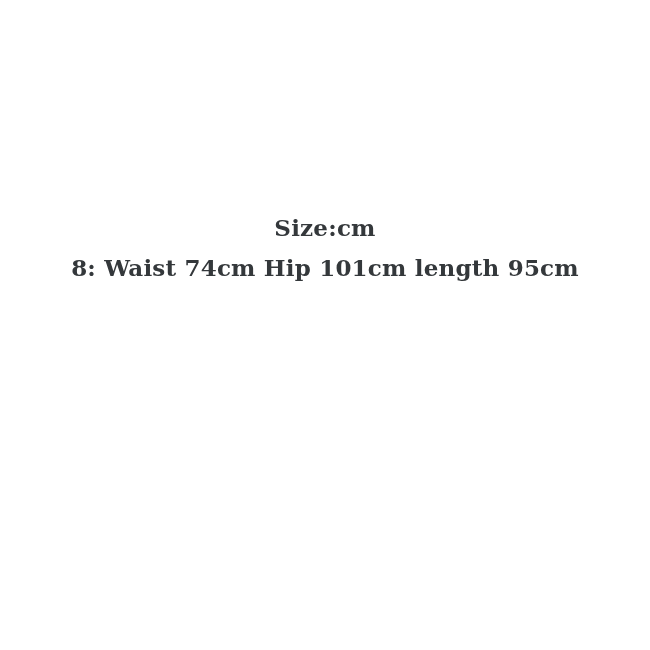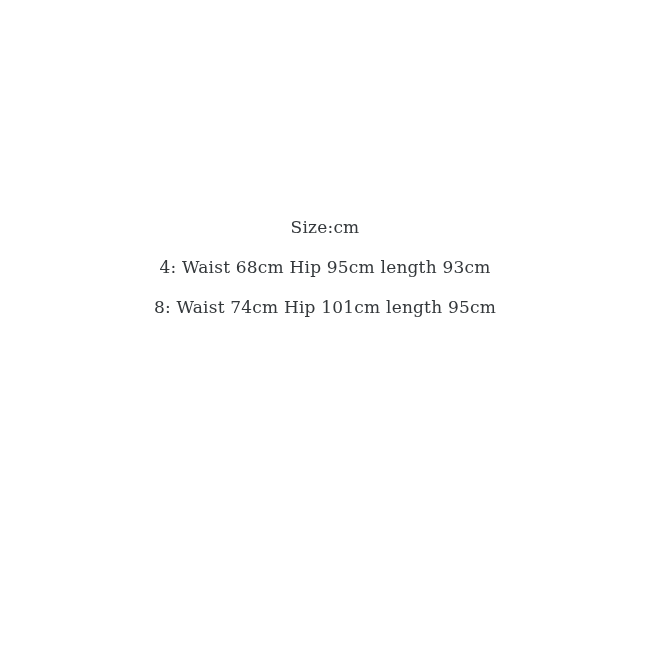--- a/index.html
+++ b/index.html
@@ -17,27 +17,26 @@
     box-sizing: border-box;
     width: 650px;
     height: 650px;
     padding-top: 207px;
   }
   .line {
     height: 40px;
     display: flex;
     align-items: center;
     justify-content: center;
-    font-size: 17px;
-    font-weight: 400;
+    font-size: 23px;
+    font-weight: 700;
     color: #34383b;
     letter-spacing: 0.2px;
     white-space: pre;
   }
 </style>
 </head>
 <body>
 
 <div class="size-chart">
   <div class="line">Size:cm</div>
-  <div class="line">4: Waist 68cm Hip 95cm length 93cm</div>
   <div class="line">8: Waist 74cm Hip 101cm length 95cm</div>
 </div>
 
 </body></html>

